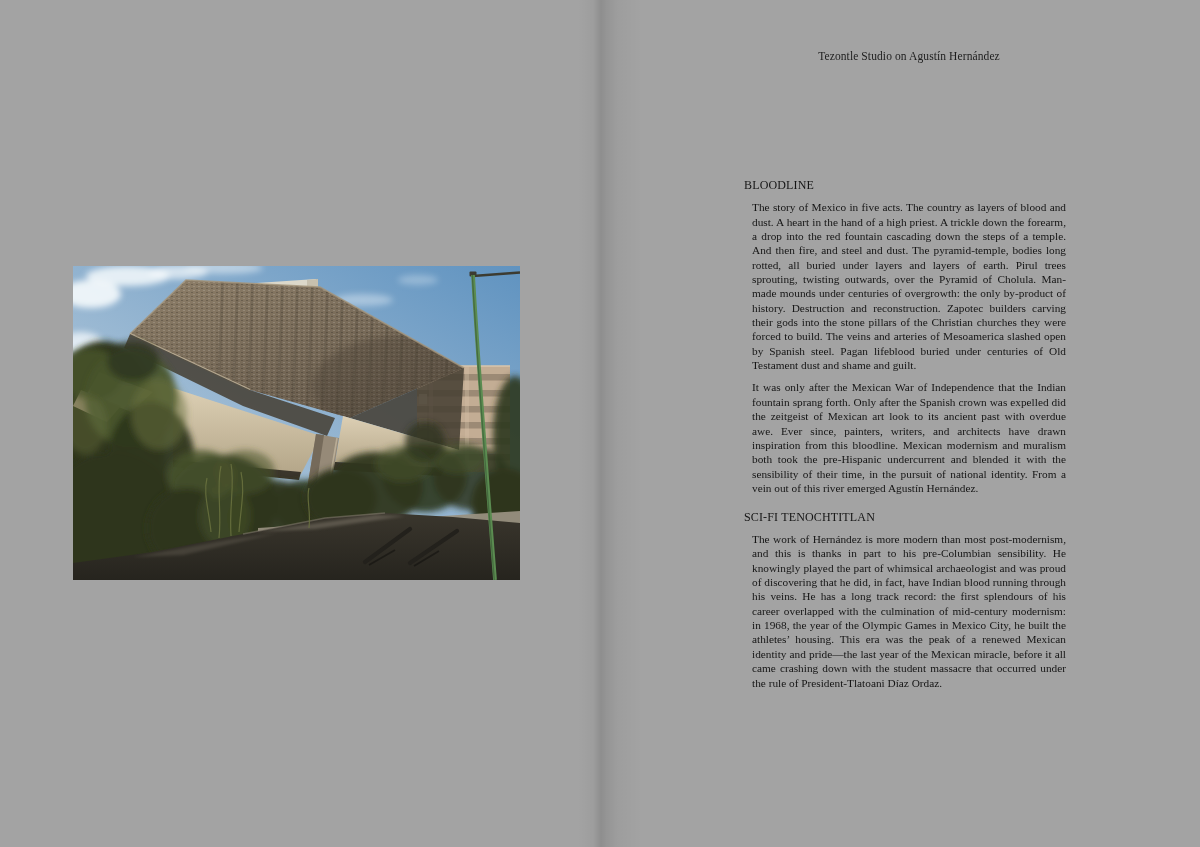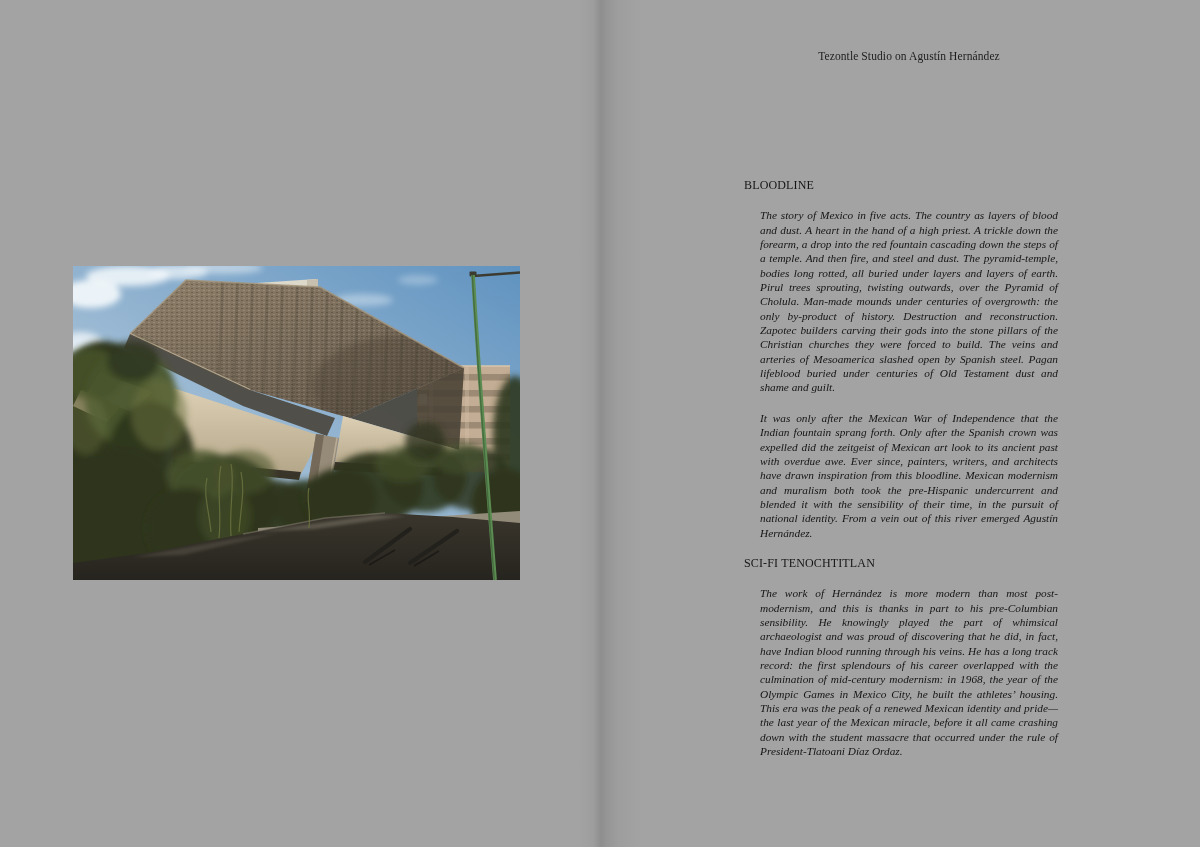--- a/index.html
+++ b/index.html
@@ -34,21 +34,21 @@
   }
   .text-block{
     position:absolute;left:145px;top:178px;width:330px;
     font-size:11.3px;line-height:14.35px;color:#151515;
     text-align:justify;text-align-last:left;
   }
   .text-block h2{
     margin:0;font-size:12px;line-height:14.35px;font-weight:normal;
     letter-spacing:.15px;
   }
-  .text-block p{margin:16px;font-style:italic;}
+  .text-block p{margin:8px;}
   .section + .section{margin-top:14.5px;}
 </style>
 </head>
 <body>
 
 <section class="page page-left">
   <figure class="photo">
     <svg viewBox="0 0 447 314" role="img" aria-label="Color photograph of Agustín Hernández's brutalist concrete studio in Mexico City: a massive inverted-pyramid slab cantilevered over a slender angled column, surrounded by dense green vegetation, with a green street lamppost, a beige apartment block behind, blue sky with light clouds, and a dark sloping road in the foreground.">
       <defs>
         <linearGradient id="gSky" x1="1" y1="0" x2="0.15" y2="1">

